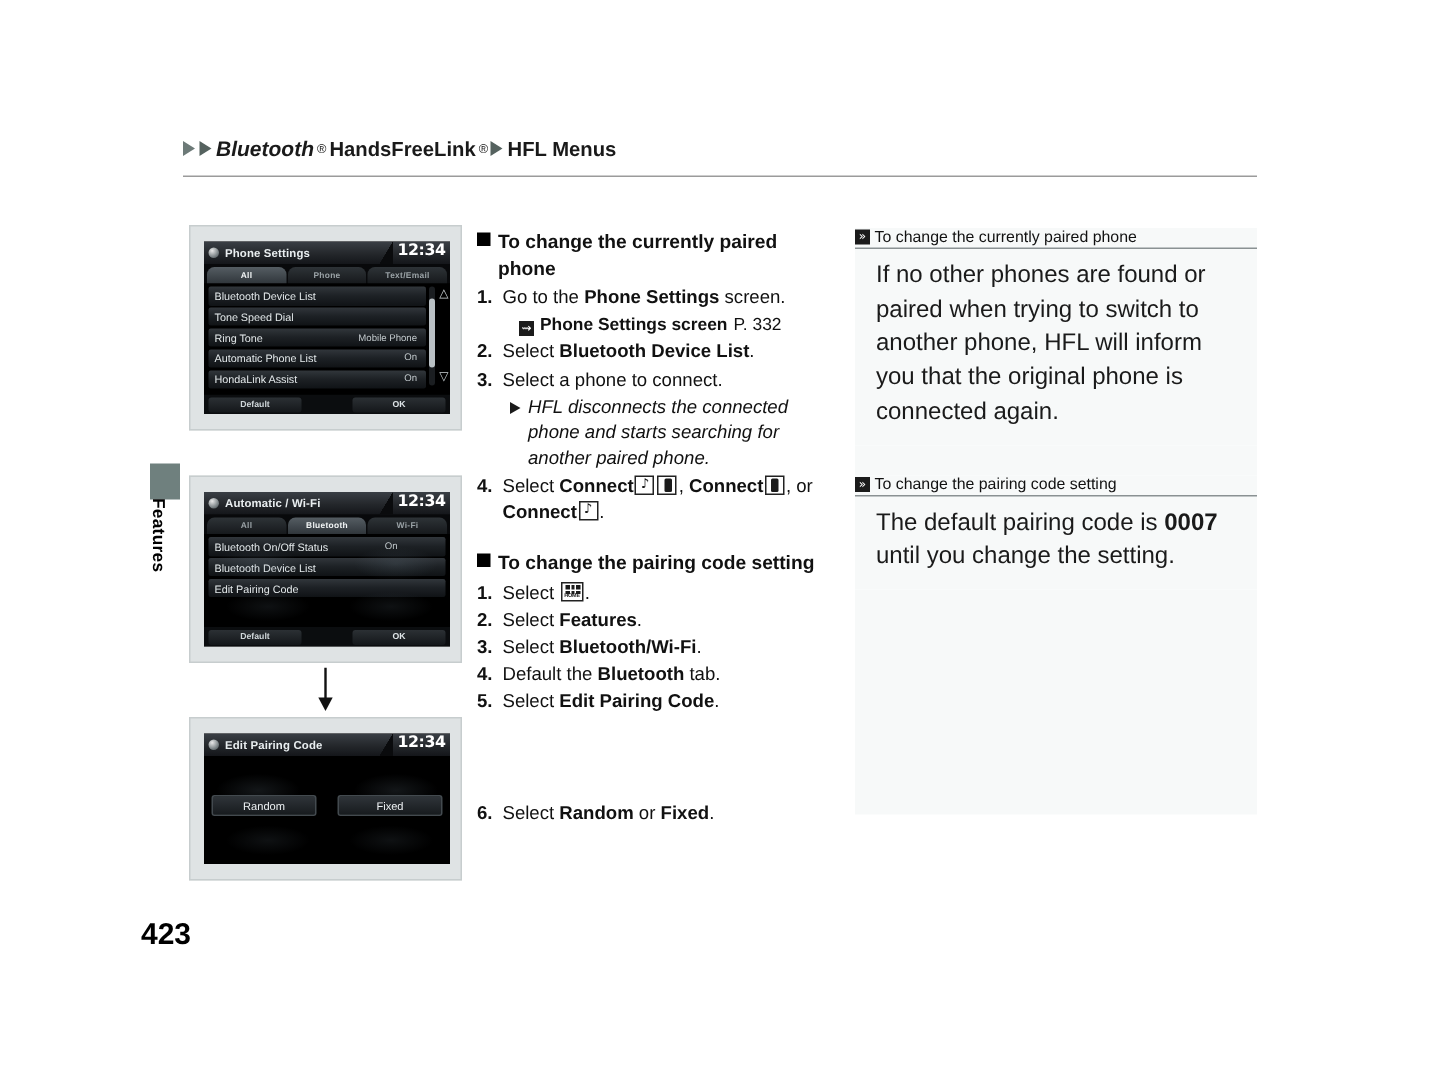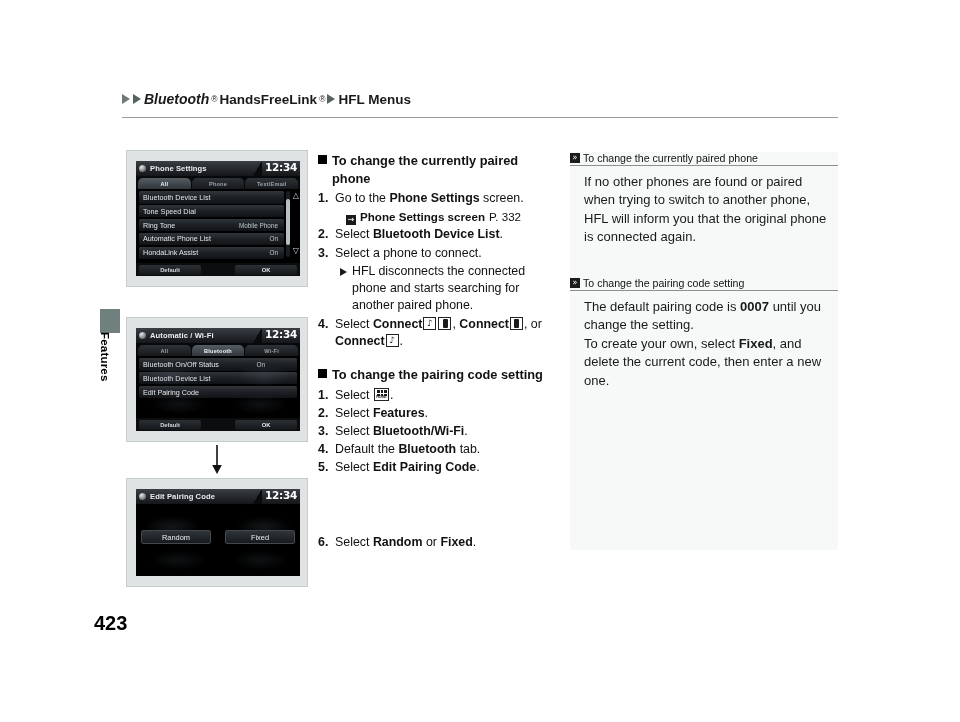--- a/index.html
+++ b/index.html
@@ -203,21 +203,21 @@
     display: flex; gap: 4px; margin-left: 28px; margin-top: 2px; align-items: baseline;
     font-size: 11.6px;
   }
   .xref-ico {
     width: 10px; height: 10px; background: #1b1b1b; color: #fff;
     font-size: 8px; line-height: 10px; text-align: center; flex: none;
     position: relative; top: 1px;
     font-family: "DejaVu Sans", sans-serif;
   }
   .sub {
-    display: flex; gap: 5px; margin-left: 22px; margin-top: 1px;
+    display: flex; gap: 5px; margin-left: 22px; margin-top: 1px; font-style: italic;
   }
   .sub .pt {
     width: 0; height: 0; flex: none; margin-top: 5px;
     border-top: 4.5px solid transparent;
     border-bottom: 4.5px solid transparent;
     border-left: 7px solid #1b1b1b;
   }
   .ibox {
     display: inline-block; width: 13px; height: 13px;
     border: 1px solid #222; vertical-align: -2px;
@@ -259,21 +259,21 @@
     padding-bottom: 1px;
     font-size: 10.6px; color: #111;
   }
   .side-head .mk {
     width: 10px; height: 10px; background: #1b1b1b; color: #fff;
     font-size: 8px; line-height: 10px; text-align: center; flex: none;
     font-family: "DejaVu Sans", sans-serif;
   }
   .side-body {
     padding: 7px 10px 10px 14px;
-    font-size: 13px; line-height: 1.42; color: #1a1a1a;
+    font-size: 16px; line-height: 1.42; color: #1a1a1a;
   }
   .side-body p { margin: 0 0 11px 0; }
   .side-body p:last-child { margin-bottom: 0; }
   .side-fill { background: #f7f9f9; }
 </style>
 </head>
 <body>
 
 <div class="page">
 
@@ -505,20 +505,19 @@
 
     <div class="side-fill" style="height:20px"></div>
 
     <div class="side-panel">
       <div class="side-head">
         <span class="mk">»</span>
         <span>To change the pairing code setting</span>
       </div>
       <div class="side-body">
         <p style="margin-bottom:0"><span>The default pairing code is </span><span class="b">0007</span><span> until you change the setting.</span></p>
-        <p><span>To create your own, select </span><span class="b">Fixed</span><span>, and delete the current code, then enter a new one.</span></p>
       </div>
     </div>
 
     <div class="side-fill" style="height:150px"></div>
   </div>
 
 </div>
 
 </body></html>

